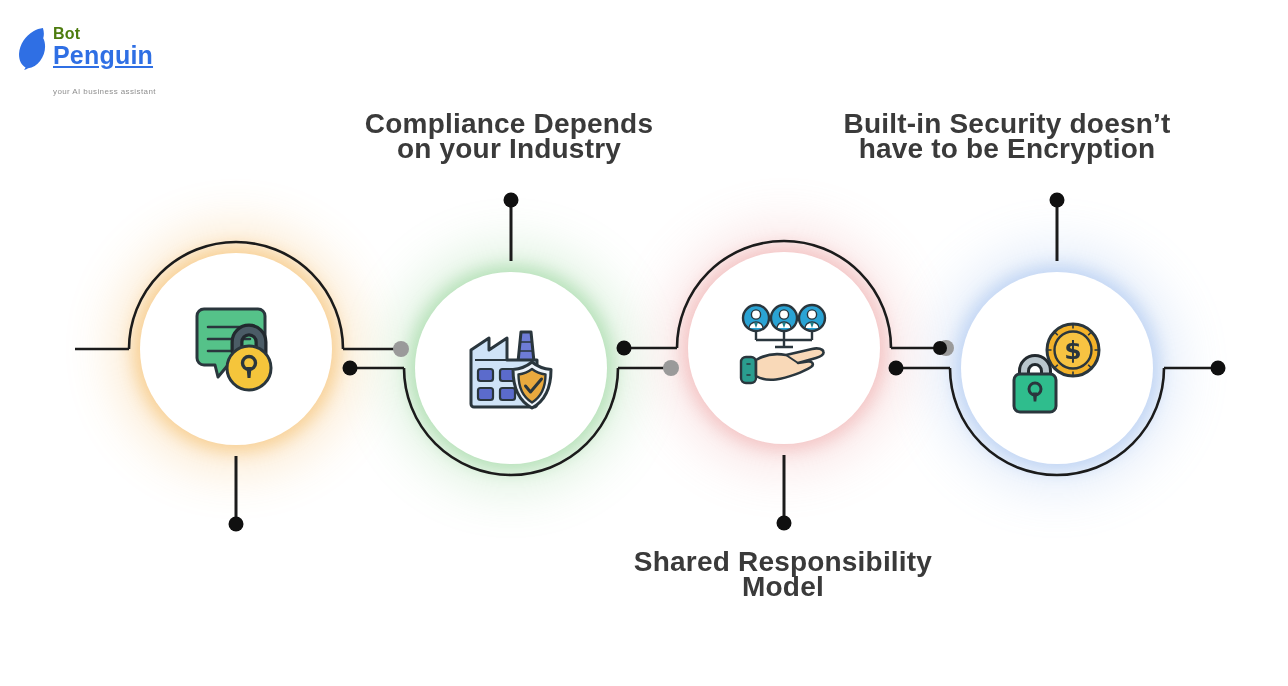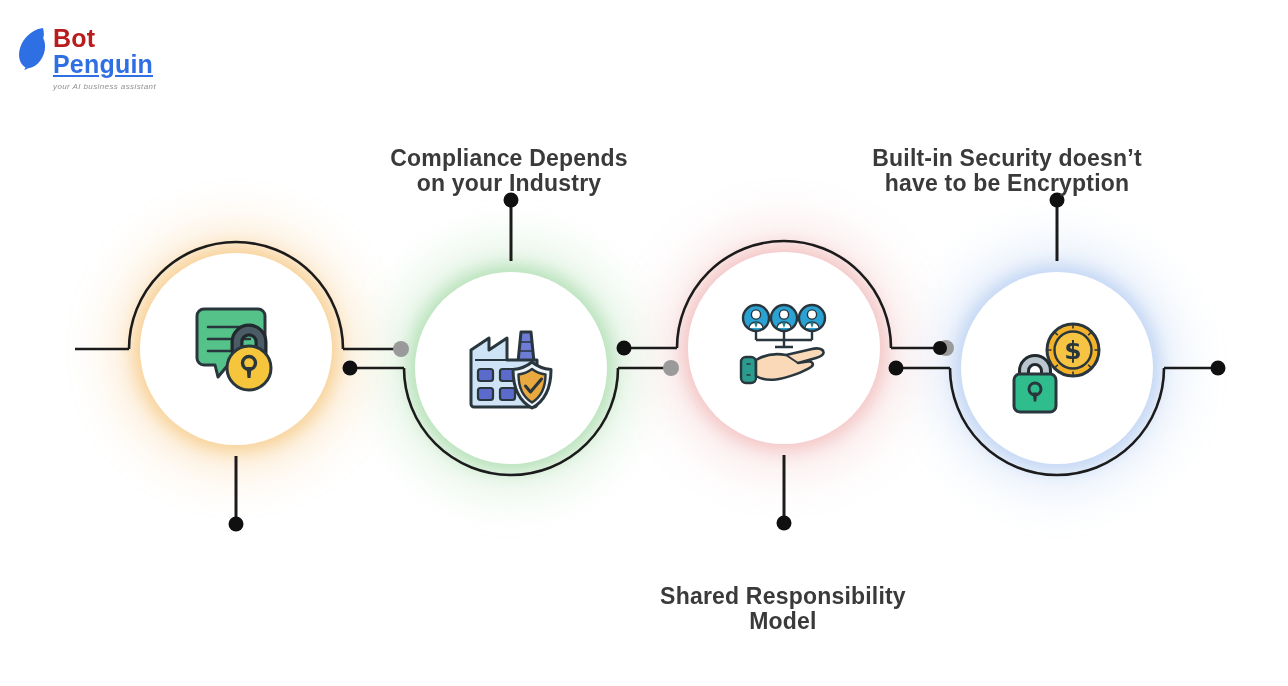--- a/index.html
+++ b/index.html
@@ -4,31 +4,31 @@
 <style>
   html,body{margin:0;padding:0;background:#ffffff;}
   .canvas{
     position:relative;width:1288px;height:686px;background:#ffffff;overflow:hidden;
     font-family:"Liberation Sans",sans-serif;
   }
   
   .logo{position:absolute;left:16px;top:26px;display:flex;align-items:flex-start;}
   .logo-mark{width:30px;height:42px;margin-top:2px;}
   .logo-text{margin-left:7px;line-height:1;}
-  .logo-bot{font-size:25px;font-weight:700;color:#b91c1c;letter-spacing:.2px;}
+  .logo-bot{font-size:16px;font-weight:700;color:#4d7c0f;letter-spacing:.2px;}
   .logo-penguin{font-size:25px;font-weight:700;color:#2f6fe4;margin-top:1px;letter-spacing:.2px;text-decoration:underline;}
-  .logo-tagline{font-size:8px;font-style:italic;color:#8f8f8f;margin-top:6px;letter-spacing:.4px;}
+  .logo-tagline{font-size:8px;color:#8f8f8f;margin-top:20px;letter-spacing:.4px;}
   
   .node{position:absolute;width:192px;height:192px;border-radius:50%;background:#ffffff;}
   .node .icon{position:absolute;left:50%;top:50%;transform:translate(-50%,-50%);}
   .overlay{position:absolute;left:0;top:0;pointer-events:none;}
   
   .label{
     position:absolute;width:350px;text-align:center;
-    font-size:23px;line-height:25px;font-weight:700;color:#3a3a3a;letter-spacing:.2px;margin-top:35px;
+    font-size:28px;line-height:25px;font-weight:700;color:#3a3a3a;letter-spacing:.2px;
   }
 </style>
 </head>
 <body>
 
 <div class="canvas">
 
   <div class="logo">
     <svg class="logo-mark" viewBox="0 0 30 44">
       <path d="M27.5 0 C28.6 3.5 28.9 7.2 27.8 10.8 C31.2 17.2 30.2 27.2 24.5 34.5 C21.4 38.6 16.8 41.6 12 42.2 C10.9 43.1 9.4 43.7 7.8 44 L9.3 41.4 C4.8 38.8 2.1 33.4 2.5 26.8 C3.1 17.3 9 8.4 17.5 3.4 C20.7 1.6 24.2 0.4 27.5 0 Z" fill="#2f6fe4"></path>

